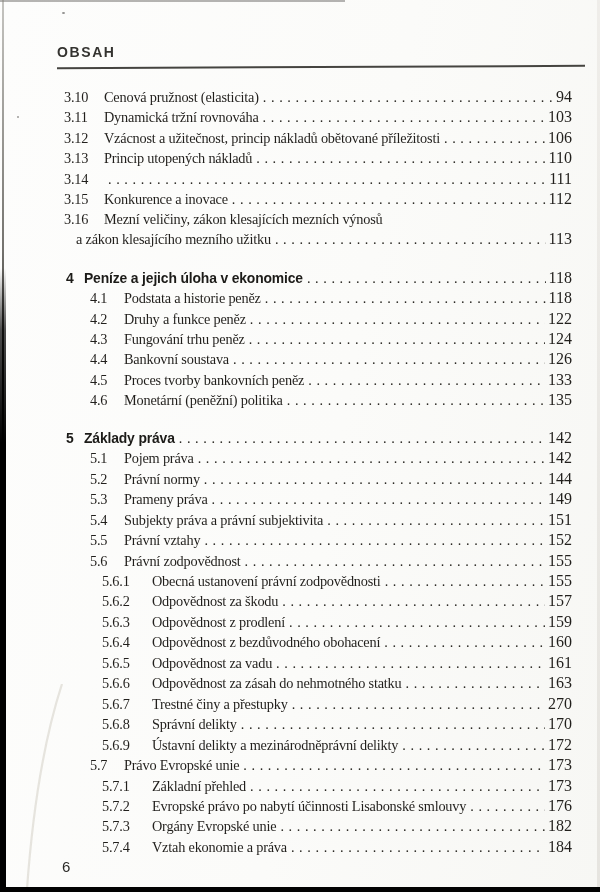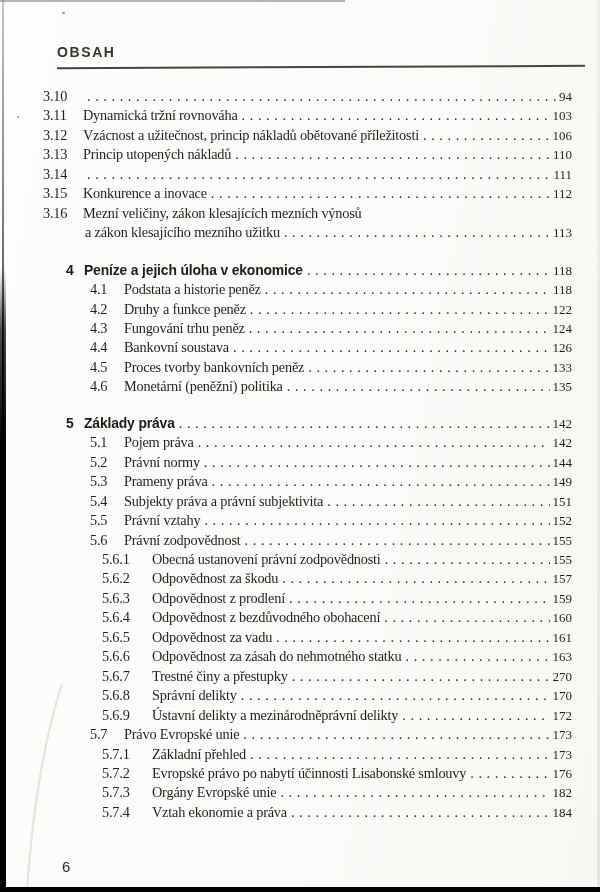--- a/index.html
+++ b/index.html
@@ -23,49 +23,50 @@
   
   .hdr{position:absolute;left:57px;top:44px;font-family:"Liberation Sans",sans-serif;
     font-size:14px;font-weight:bold;letter-spacing:1.6px;color:#343330;}
   .rule{position:absolute;left:57px;top:66px;width:528px;height:2px;background:#454440;transform:rotate(-.25deg);}
   
   .toc{position:absolute;left:0;top:87px;width:600px;}
   .row{display:flex;align-items:baseline;line-height:19.45px;font-size:14.3px;
     letter-spacing:-0.2px;padding-right:28px;white-space:nowrap;}
   .row .num{flex:none;}
   .row .label{flex:none;}
-  .l2{padding-left:43px;}  .l2 .num{width:40px;}
+  .l2{padding-left:64px;}  .l2 .num{width:40px;}
   .l2b{padding-left:90px;} .l2b .num{width:34px;}
   .l3{padding-left:102px;} .l3 .num{width:50px;}
-  .cont{padding-left:60px;margin-left:25px;}
+  .cont{padding-left:76px;}
   .l1{padding-left:66px;font-family:"Liberation Sans",sans-serif;font-weight:bold;
     font-size:13.9px;letter-spacing:-0.15px;color:#1c1b18;}
   .l1 .num{width:18px;}
   .gap-a{margin-top:18px;}
   .gap-b{margin-top:17px;}
   .leader{flex:1 1 auto;min-width:0;overflow:hidden;white-space:nowrap;margin:0 3px 0 4px;
     font-family:"Liberation Serif",serif;font-weight:normal;font-size:14.3px;color:#2a2823;}
   .leader::after{content:"..........................................................................";letter-spacing:4.6px;}
   .pagenum{flex:none;font-family:"Liberation Serif",serif;font-weight:normal;
-    font-size:13px;letter-spacing:0;color:#211f1c;}
+    font-size:16px;letter-spacing:0;color:#211f1c;}
   .folio{position:absolute;left:62px;top:858px;font-family:"Liberation Sans",sans-serif;
     font-size:15px;color:#2b2a27;}
 </style>
 </head>
 <body>
 
 <div class="scan">
 
   <div class="hdr">OBSAH</div>
   <div class="rule"></div>
 
   <div class="toc">
 
     <div class="row l2">
         <span class="num">3.10</span>
+        <span class="label">Cenová pružnost (elasticita)</span>
         <span class="leader"></span>
         <span class="pagenum">94</span>
       </div>
     <div class="row l2">
         <span class="num">3.11</span>
         <span class="label">Dynamická tržní rovnováha</span>
         <span class="leader"></span>
         <span class="pagenum">103</span>
       </div>
     <div class="row l2">

